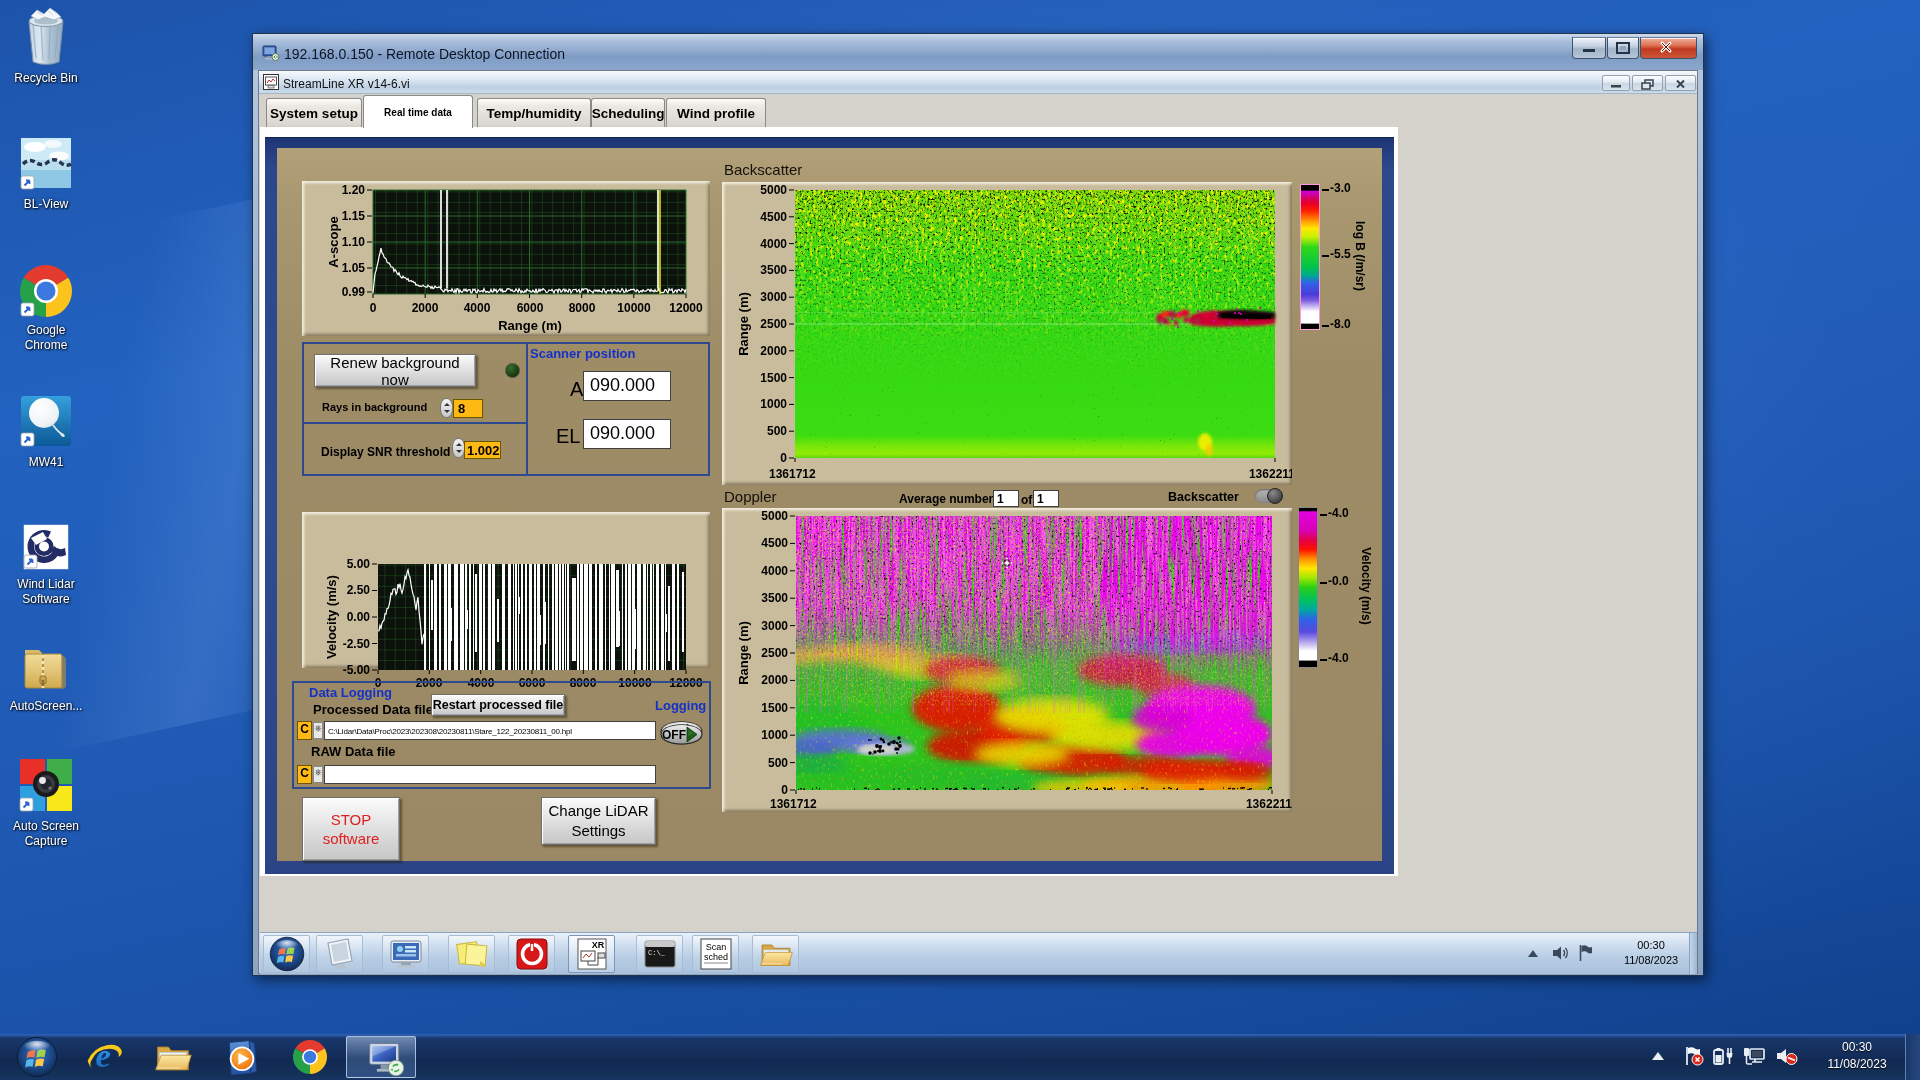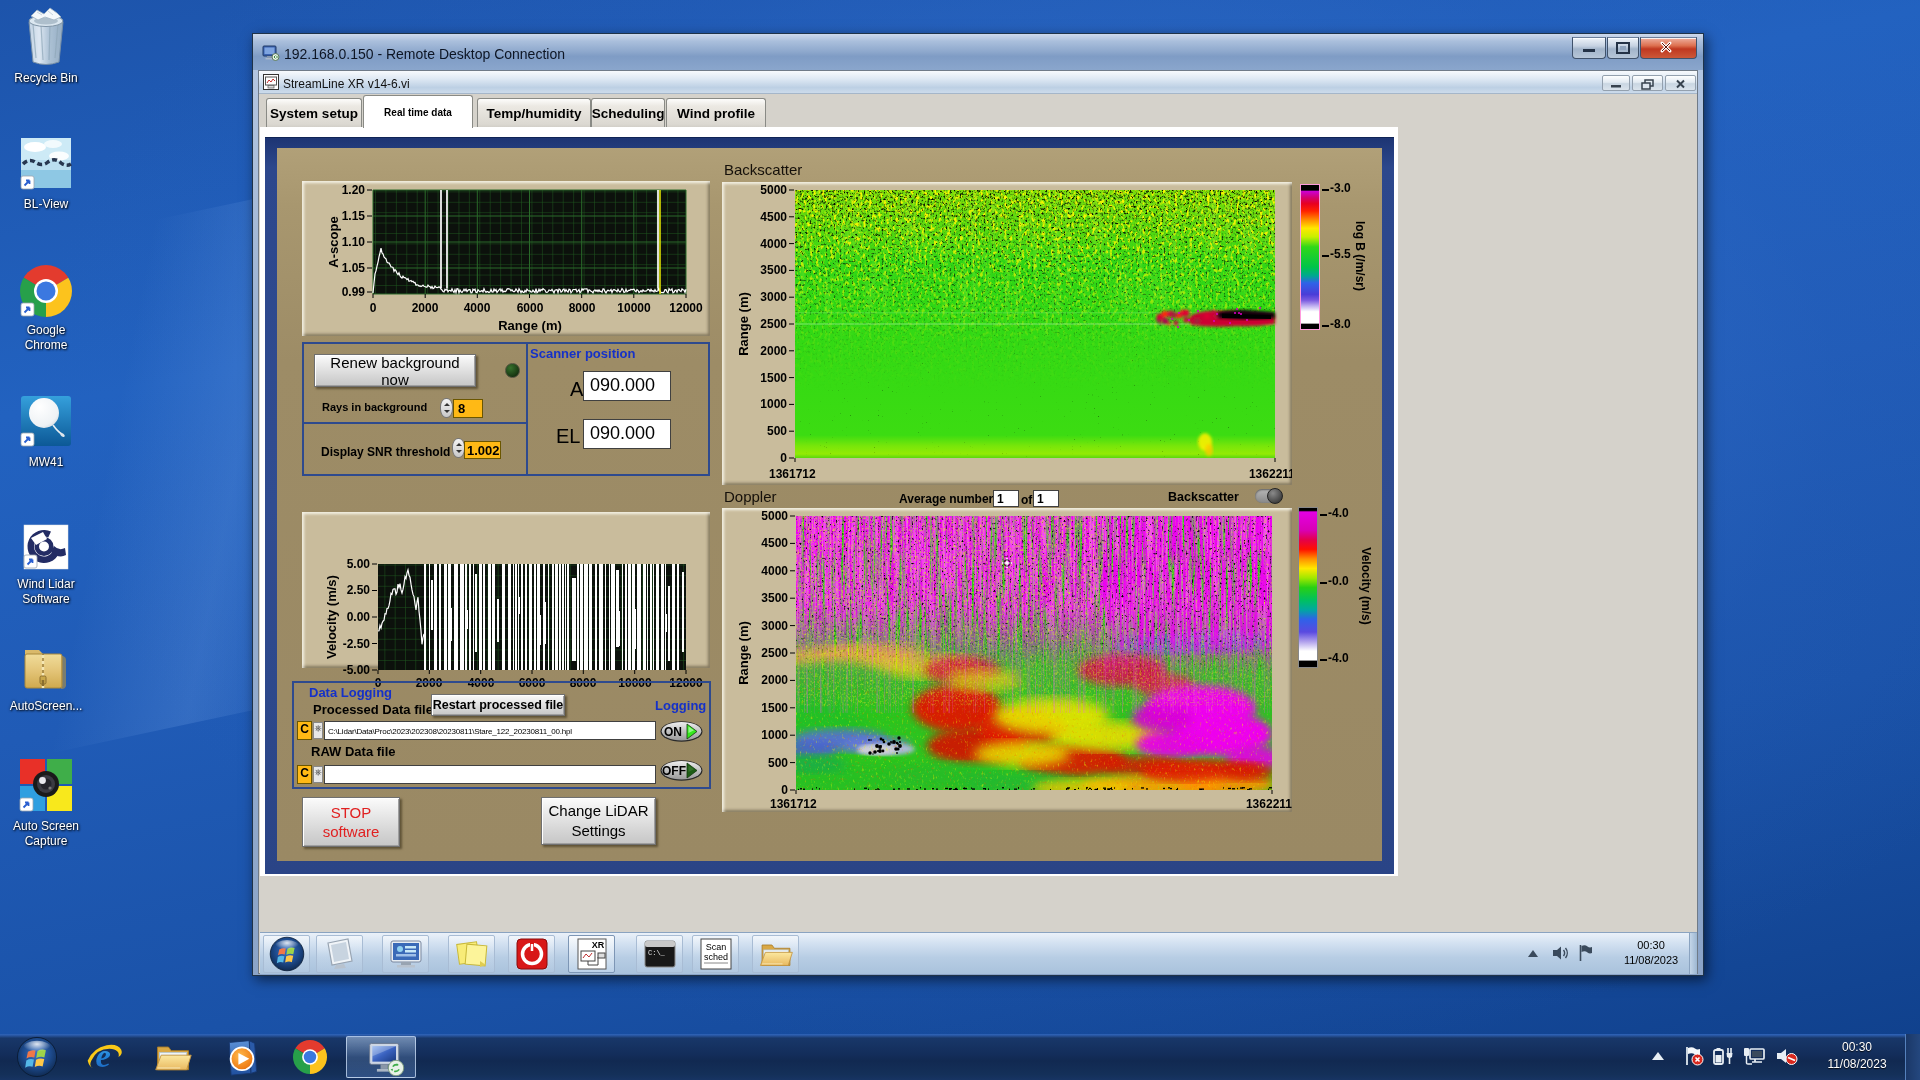--- a/index.html
+++ b/index.html
@@ -502,29 +502,29 @@
         <ellipse cx="21.5" cy="10.2" rx="19.8" ry="9.3" fill="url(#gbtn)"></ellipse>
         <text x="13" y="15" font-family="Liberation Sans" font-size="12" font-weight="bold" text-anchor="middle" fill="#000">ON</text>
         <path d="M27 3 L37 10.5 L27 18 Z" fill="#35e81c" stroke="#123a0c" stroke-width="0.8"></path>
         <path d="M28.5 5.5 L34 9.2 L28.5 12 Z" fill="#b8ffb0" opacity="0.7"></path>
       </svg></div>
 
   <div class="blklabel" style="left:311px; top:744px;">RAW Data file</div>
   <div class="abs" style="left:297px; top:765px; width:15px; height:19px; background:#ffb915; border:1px solid #6b5600; color:#000; font-weight:bold; font-size:12px; text-align:center;">C</div>
   <div class="abs" style="left:313px; top:766px; width:10px; height:17px; background:#e8e8e8; border:1px solid #888; font-size:9px; color:#333; text-align:center;">⎈</div>
   <div class="whitefield" style="left:324px; top:765px; width:332px; height:19px;"></div>
-  <div class="abs" style="left:660px; top:760px;text-align:right;"><svg width="43" height="21" viewBox="0 0 43 21">
+  <div class="abs" style="left:660px; top:724px;text-align:right;"><svg width="43" height="21" viewBox="0 0 43 21">
         <ellipse cx="21.5" cy="10.5" rx="21" ry="10.3" fill="#2a2a2a"></ellipse>
         <ellipse cx="21.5" cy="10.2" rx="19.8" ry="9.3" fill="url(#gbtn)"></ellipse>
         <text x="14" y="15" font-family="Liberation Sans" font-size="12" font-weight="bold" text-anchor="middle" fill="#000">OFF</text>
         <path d="M27 3 L37 10.5 L27 18 Z" fill="#1d5c14" stroke="#123a0c" stroke-width="0.8"></path>
         <path d="M28.5 5.5 L34 9.2 L28.5 12 Z" fill="#3a7a30" opacity="0.7"></path>
       </svg></div>
 
-  <div class="lvbtn" style="left:302px; top:797px; width:98px; height:50px; color:#e02020; font-size:15px; line-height:19px;">STOP<br>software</div>
+  <div class="lvbtn" style="left:302px; top:797px; width:98px; height:64px; color:#e02020; font-size:15px; line-height:19px;">STOP<br>software</div>
   <div class="lvbtn" style="left:541px; top:797px; width:115px; height:48px; font-size:15px; line-height:20px;">Change LiDAR<br>Settings</div>
 
   <div class="seclabel" style="left:724px; top:161px;">Backscatter</div>
   <div class="plotpanel" style="left:722px; top:182px; width:570px; height:303px;"></div>
   <div class="abs" style="left:722px; top:182px;"><svg width="570" height="303">
         <defs>
 <radialGradient id="gbtnrg" cx="0.4" cy="0.3" r="0.9">
             <stop offset="0" stop-color="#f8f8f8"></stop>
             <stop offset="0.6" stop-color="#b8b8b8"></stop>
             <stop offset="1" stop-color="#888"></stop>

